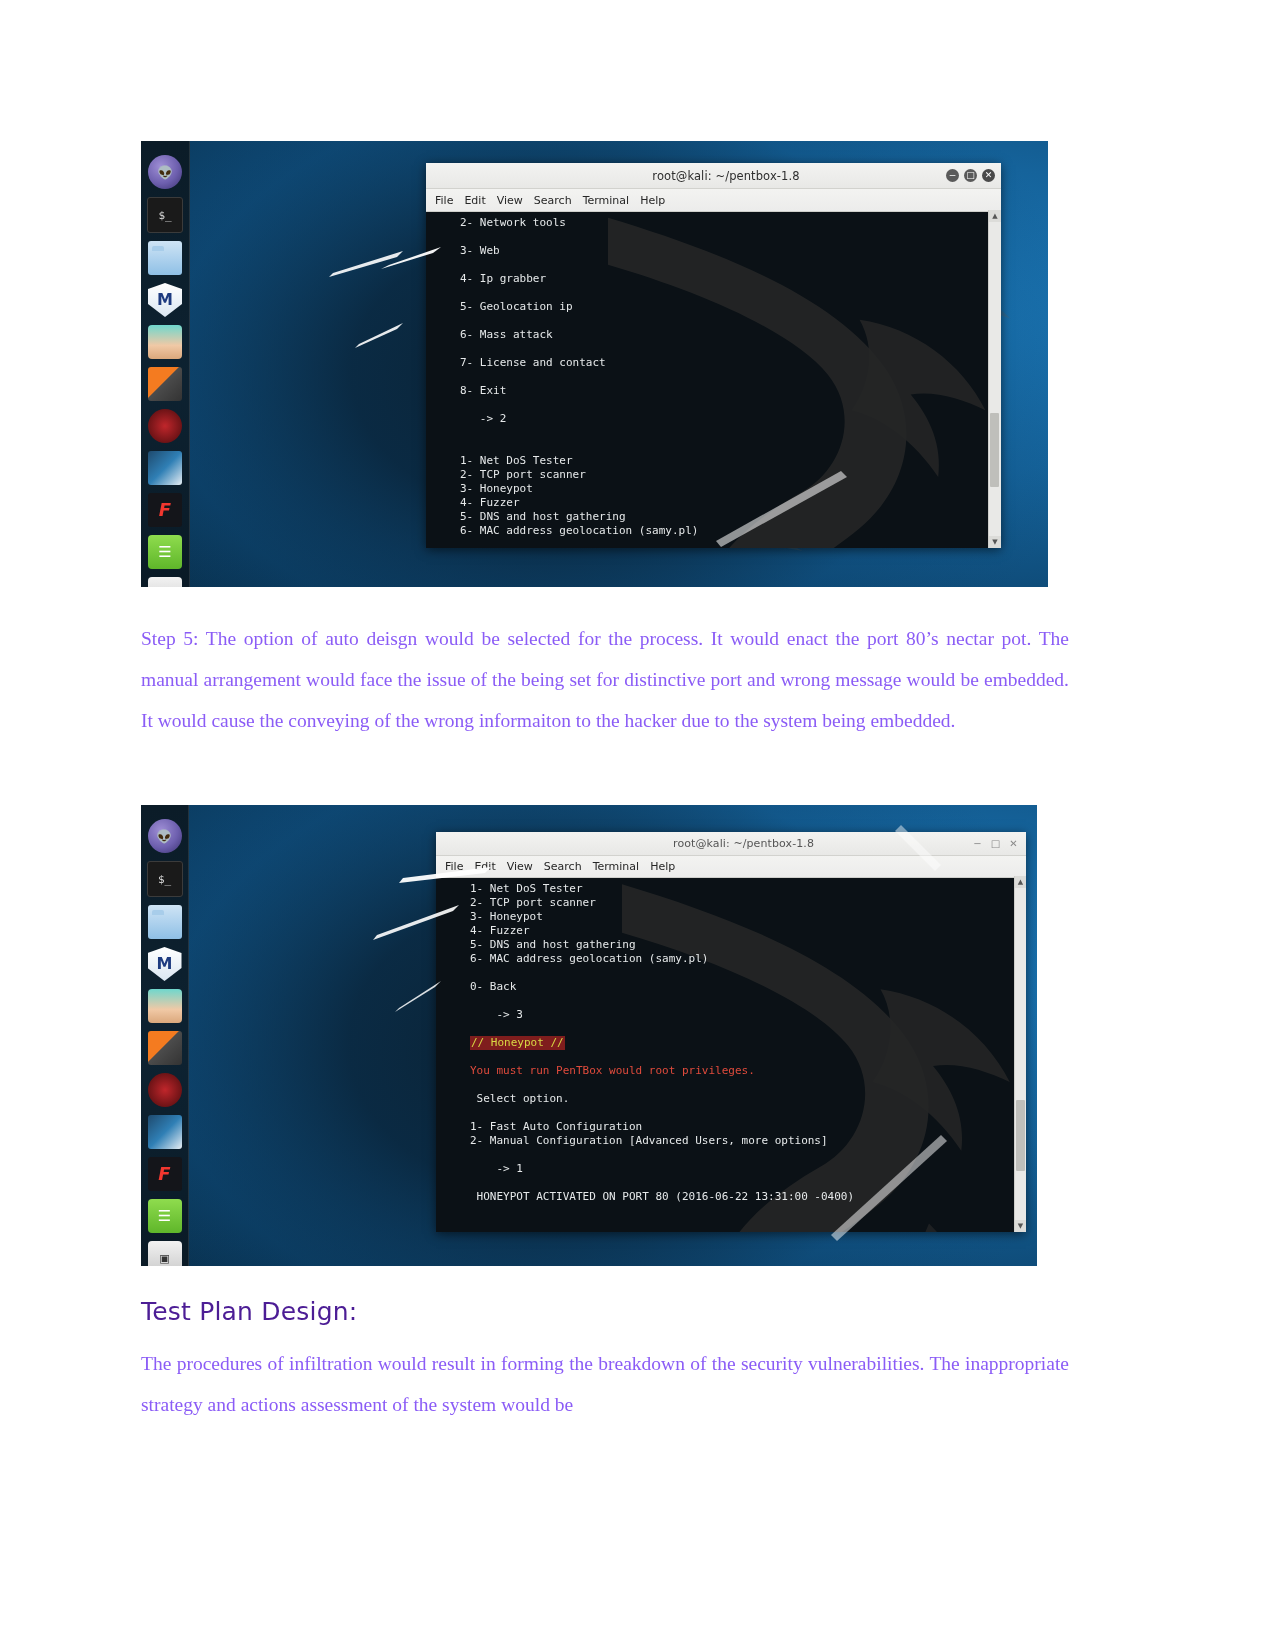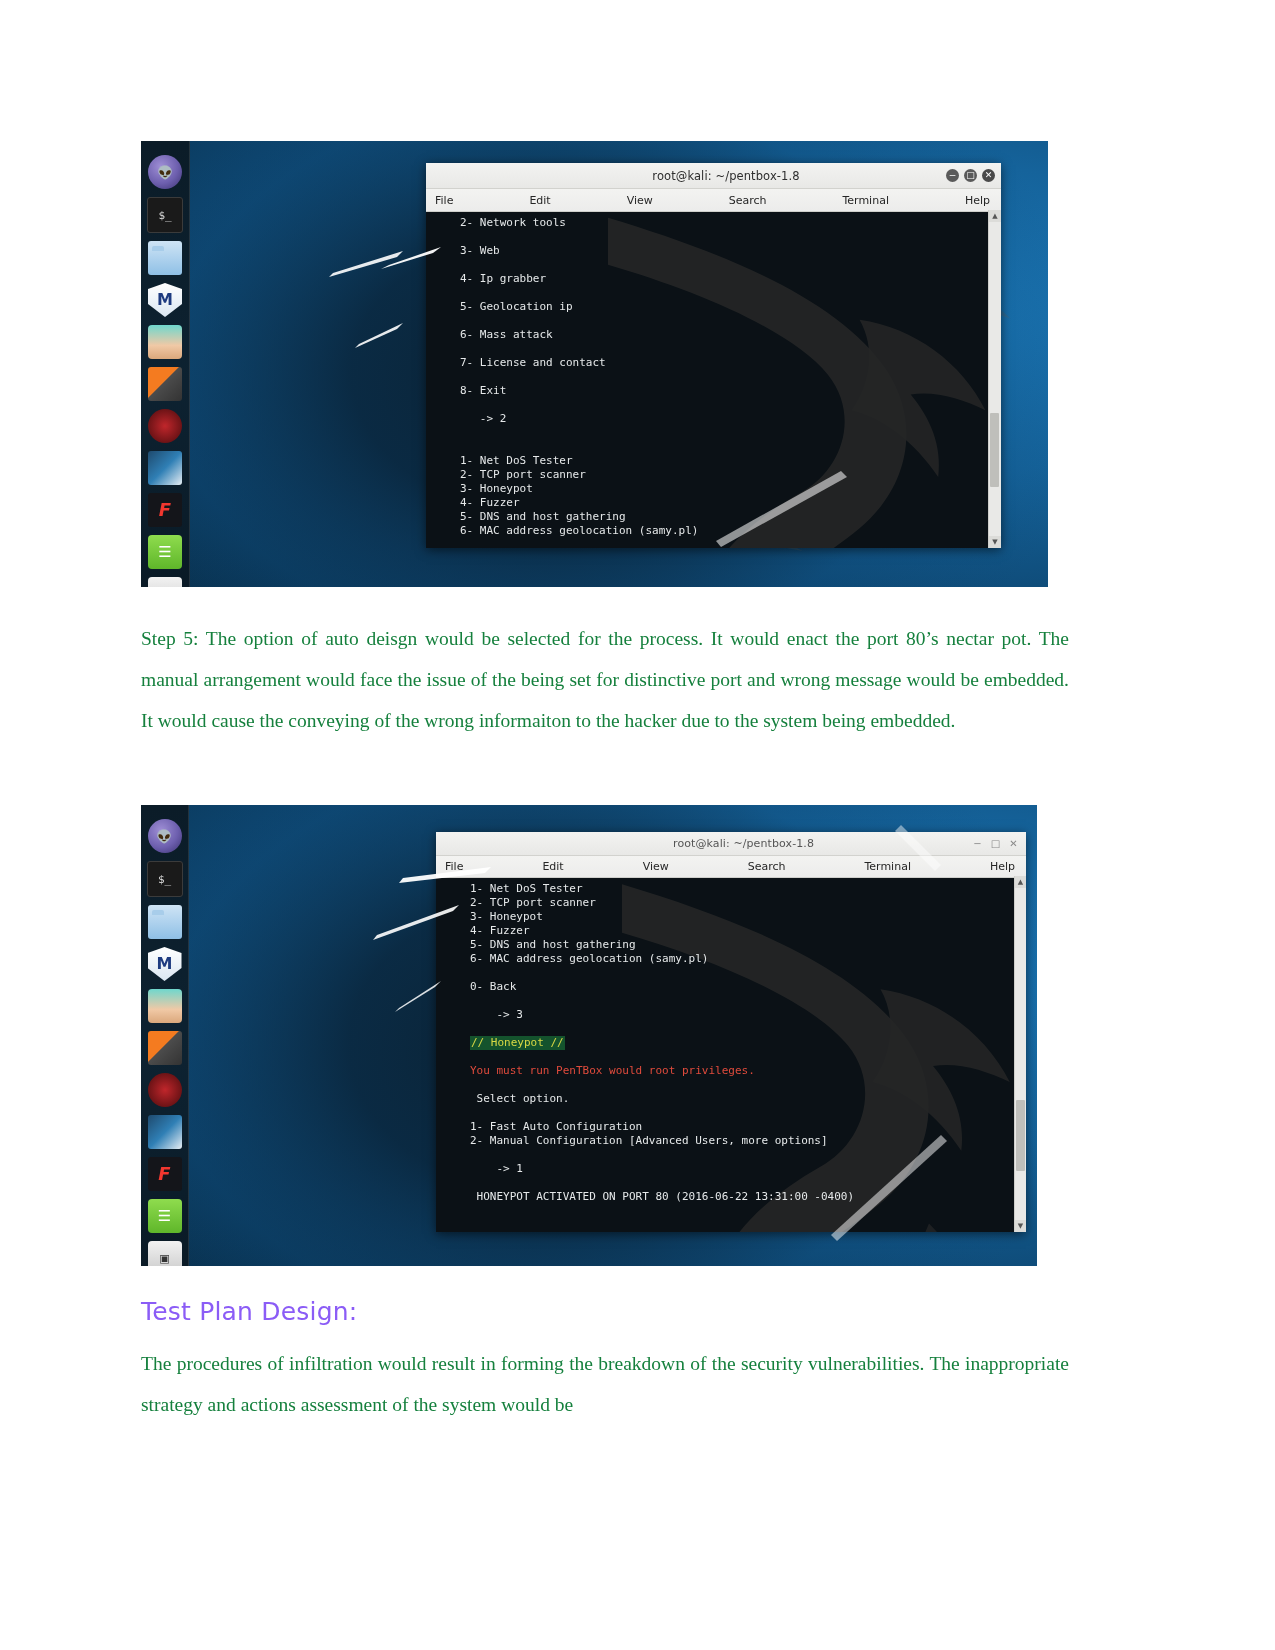--- a/index.html
+++ b/index.html
@@ -102,21 +102,20 @@
         font-family:"DejaVu Sans",sans-serif;font-size:9px;color:#fff;line-height:1;}
   .fig1 .wbtn{background:#5a5a5a;}
   .fig1 .wbtn.close{background:#4a4a4a;}
   .fig2 .wbtn{background:transparent;color:#8a8a8a;border:none;font-size:10px;}
   .menubar{
     height:22px;
     background:linear-gradient(180deg,#f3f3f1 0%,#ececeb 100%);
     display:flex;align-items:center;gap:0;
     padding-left:9px;
     border-bottom:1px solid #cfcfcb;
-    justify-content:space-between;
   }
   .fig2 .menubar{height:21px;}
   .menuitem{
     font-family:"DejaVu Sans",sans-serif;
     font-size:11px;color:#262626;
     padding:1px 7px 1px 0;margin-right:4px;
     white-space:nowrap;
   }
   .termbody{
     position:relative;
@@ -130,21 +129,21 @@
   .termbody .dragon2{
     position:absolute;left:28%;top:-4%;width:72%;height:104%;opacity:.26;
   }
   .tline{
     font-family:"DejaVu Sans Mono",monospace;
     font-size:11px;line-height:14px;
     color:#e6e9ea;white-space:pre;position:relative;z-index:2;
   }
   .fig1 .tline{font-size:11px;line-height:14px;}
   .tline.sp{height:14px;}
-  .yellow{color:#d9d944;background:#14532d;display:inline-block;padding:0 1px;}
+  .yellow{color:#d9d944;background:#7f1d1d;display:inline-block;padding:0 1px;}
   .red{color:#e04b3c;}
   .scrollbar{
     position:absolute;right:0;top:47px;bottom:0;width:12px;
     background:#e9e9e7;border-left:1px solid #cfcfcb;z-index:5;
   }
   .fig2 .scrollbar{top:44px;width:11px;}
   .scrollbar .up,.scrollbar .down{
     position:absolute;left:0;width:100%;height:12px;
     background:#dcdcd9;font-size:7px;color:#555;text-align:center;line-height:12px;
     font-family:"DejaVu Sans",sans-serif;
@@ -157,29 +156,29 @@
   
   .ann{position:absolute;inset:0;pointer-events:none;z-index:6;}
 
   
   .para{
     position:absolute;
     left:141px;width:928px;
     font-family:"Liberation Serif", serif;
     font-size:19.5px;
     line-height:41px;
-    color:#15803d;
+    color:#8b5cf6;
     text-align:justify;
   }
   .p1{top:618px;}
   .p2{top:1343px;}
   .heading{
     position:absolute;left:141px;top:1297px;width:928px;
     font-family:"DejaVu Sans",sans-serif;
-    font-size:25px;color:#8b5cf6;font-weight:normal;
+    font-size:25px;color:#4c1d95;font-weight:normal;
     letter-spacing:.2px;
   }
 </style>
 </head>
 <body>
 
 <div class="page">
 
   <div class="figure fig1">
     <div class="desktop"></div>

